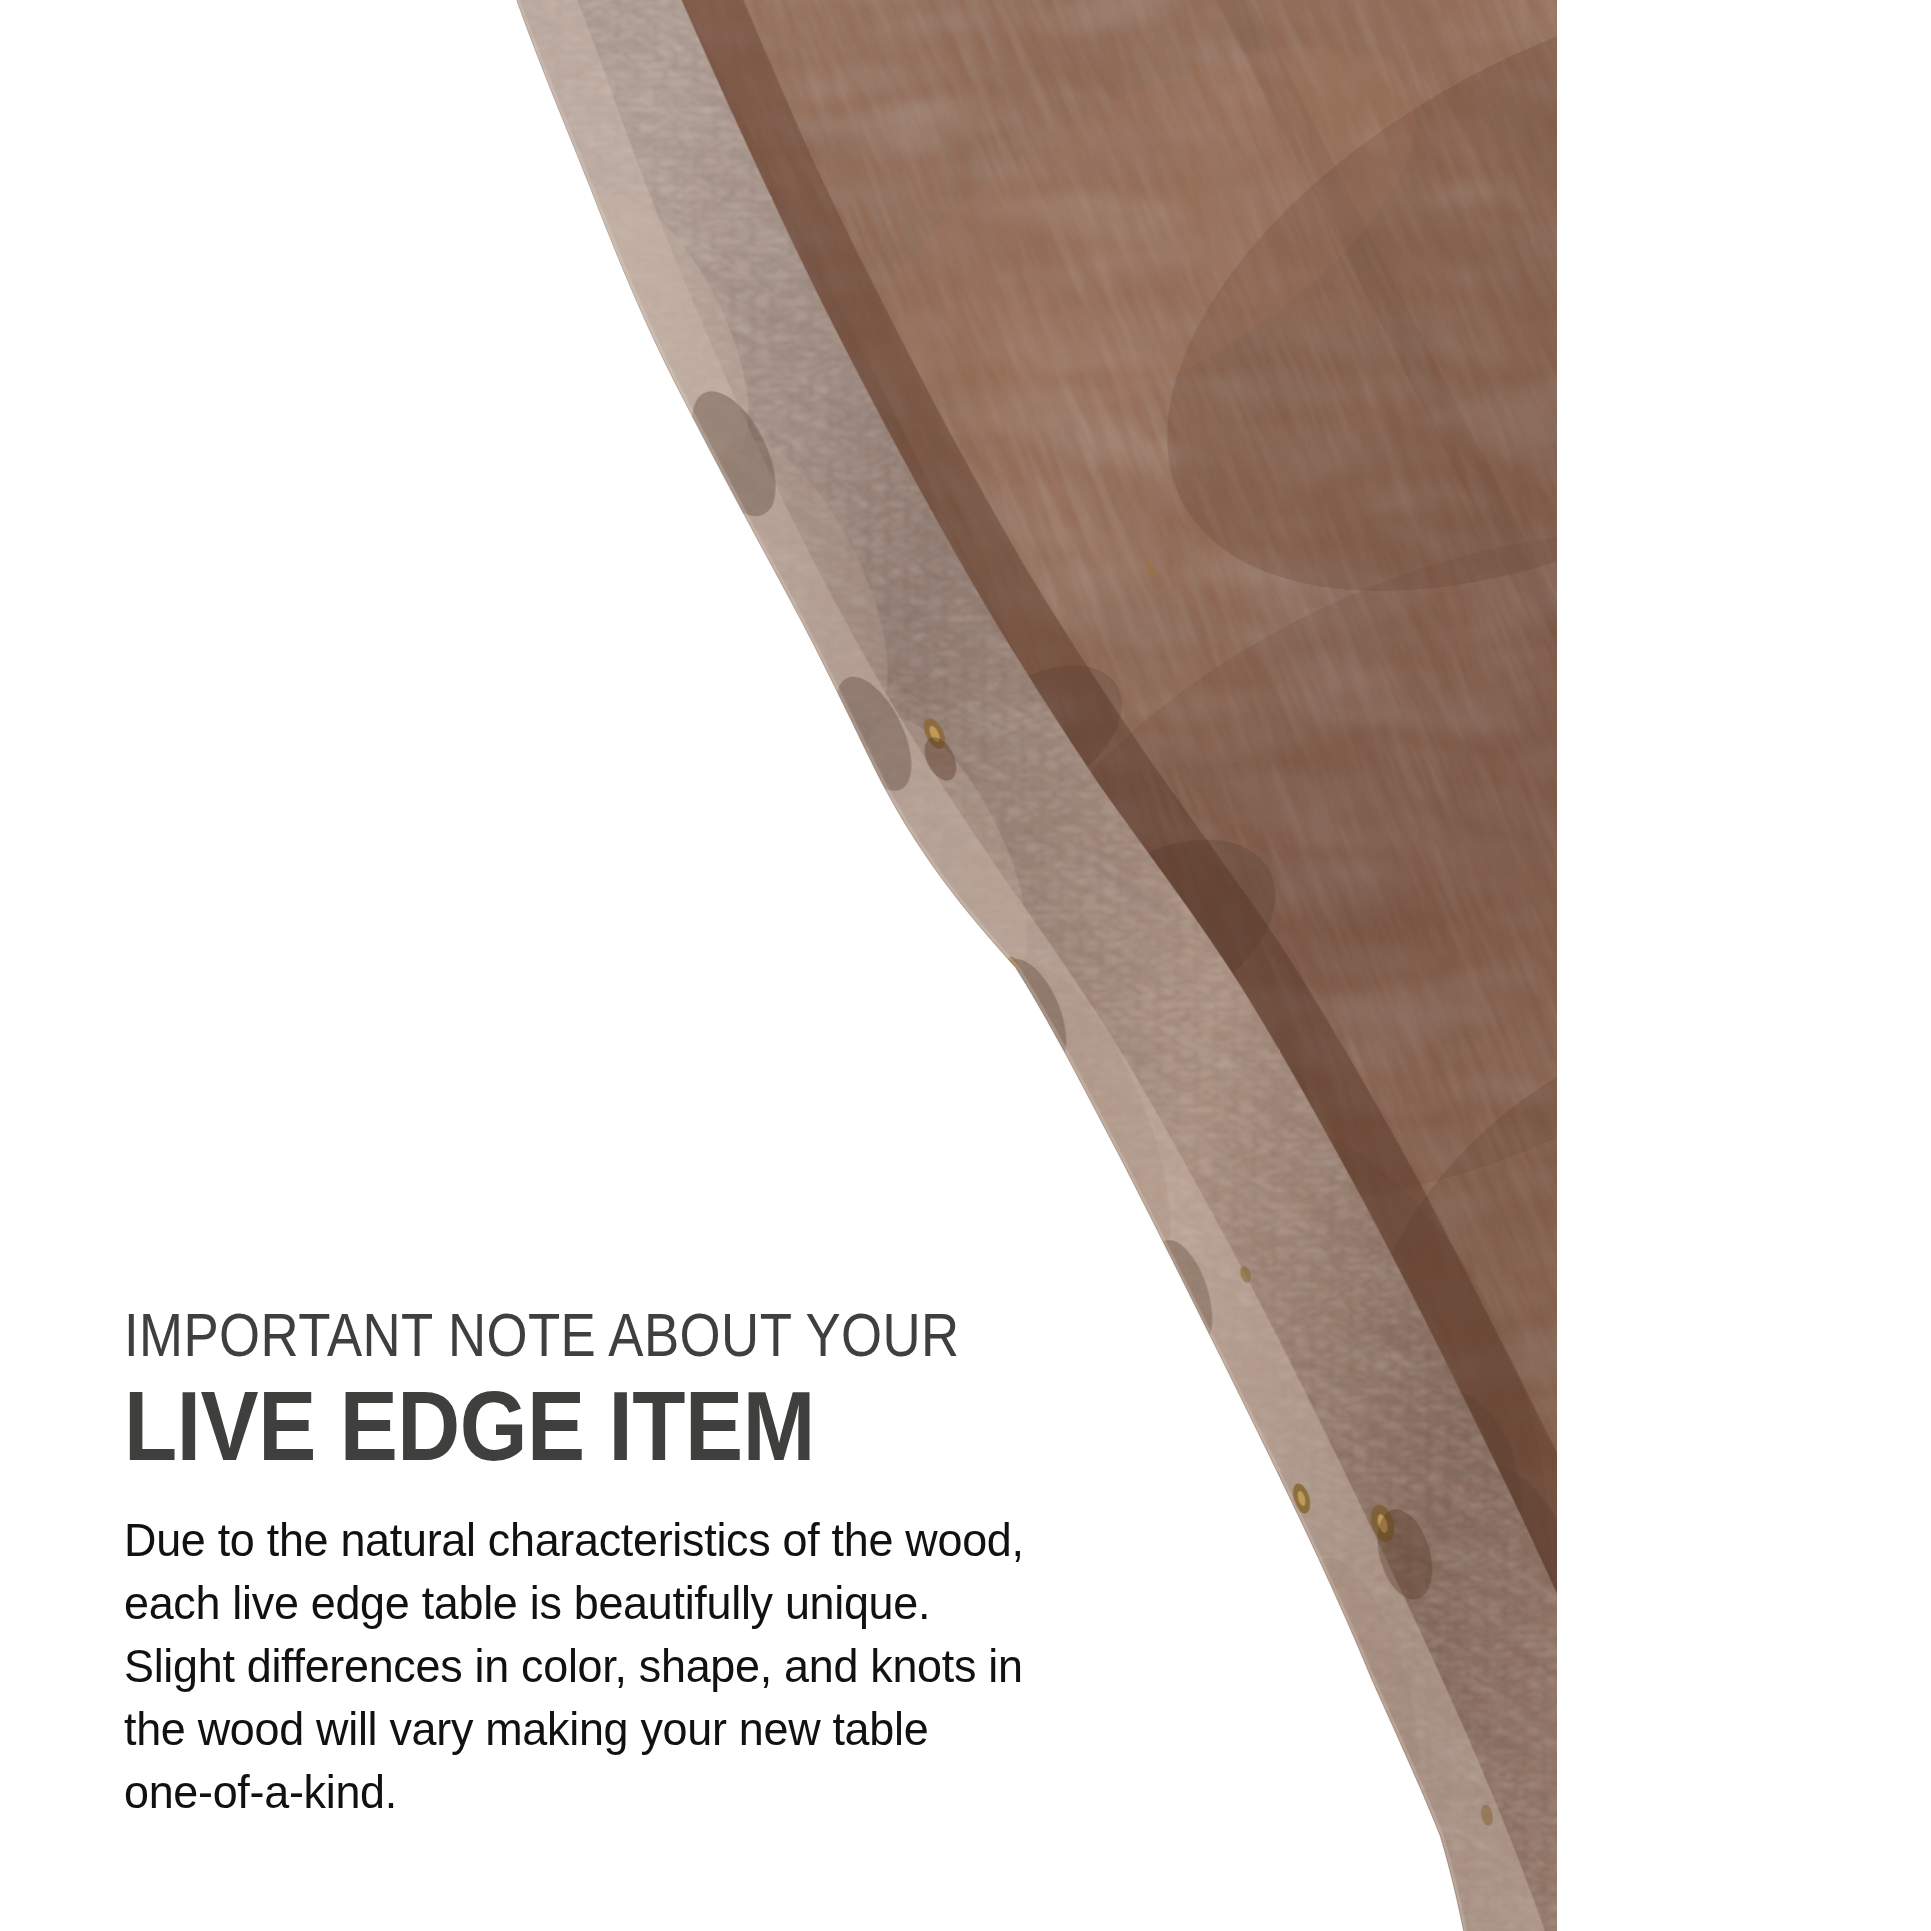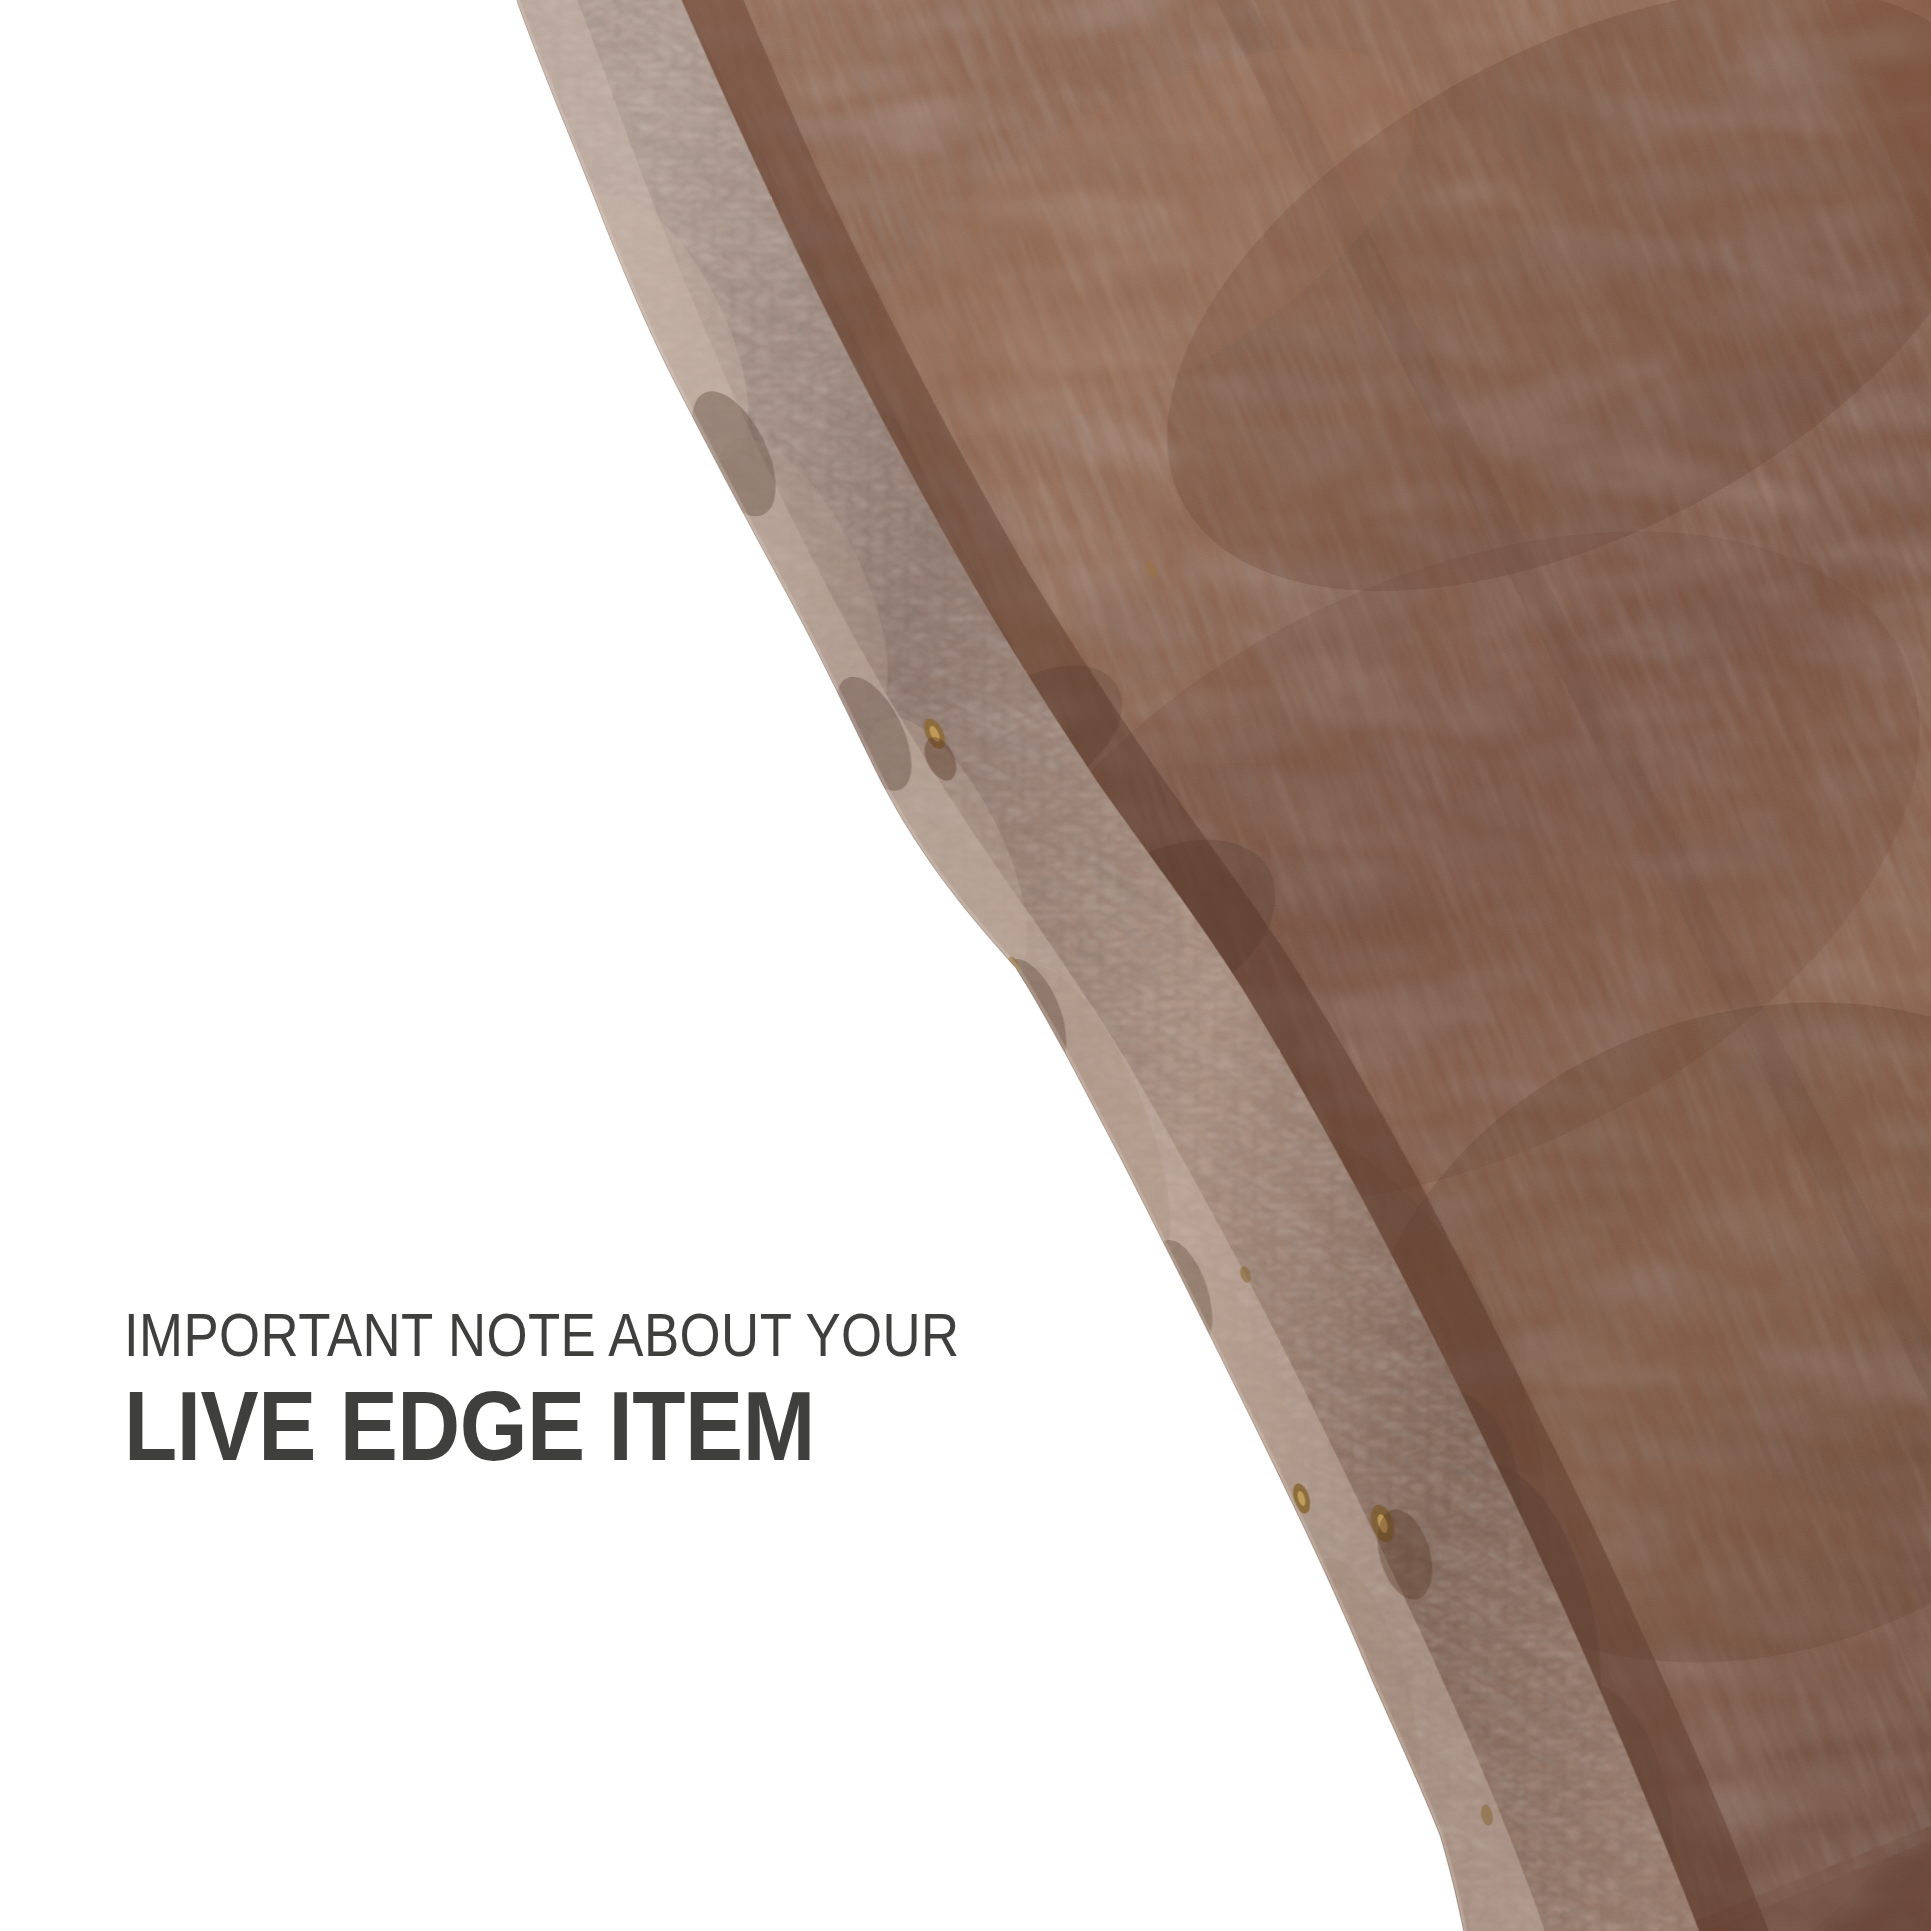--- a/index.html
+++ b/index.html
@@ -7,21 +7,21 @@
     margin: 0;
     padding: 0;
     background: #ffffff;
   }
   body {
     font-family: "Liberation Sans", sans-serif;
   }
 
   #card {
     position: relative;
-    width: 1931px;
+    width: 1557px;
     height: 1931px;
     background: #ffffff;
     overflow: hidden;
   }
 
   
   #wood-photo {
     position: absolute;
     inset: 0;
     width: 1931px;
@@ -362,17 +362,24 @@
       </g>
     </svg>
   </div>
 
   <div id="text-block">
 
     <div id="eyebrow">IMPORTANT NOTE ABOUT YOUR</div>
 
     <div id="headline">LIVE EDGE ITEM</div>
 
+    <ul id="body-copy">
+      <li>Due to the natural characteristics of the wood,</li>
+      <li>each live edge table is beautifully unique.</li>
+      <li>Slight differences in color, shape, and knots in</li>
+      <li>the wood will vary making your new table</li>
+      <li>one-of-a-kind.</li>
+    </ul>
 
   </div>
 
 </div>
 
 
 </body></html>

